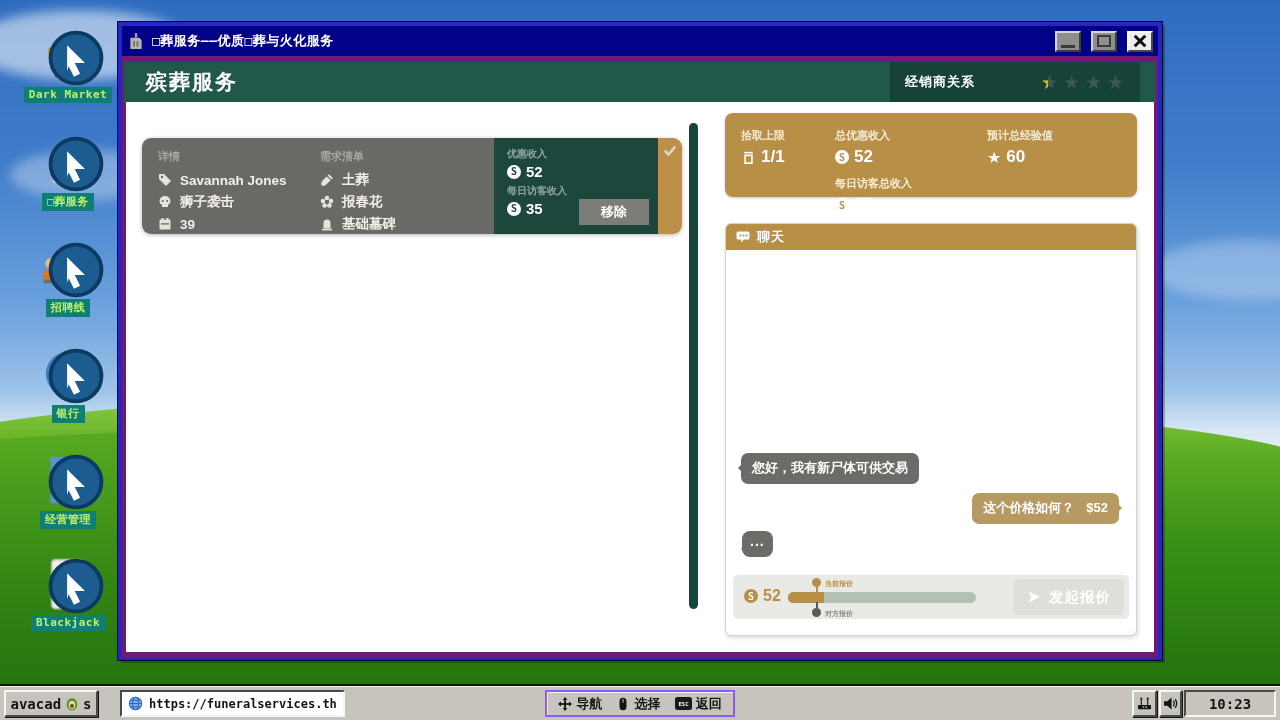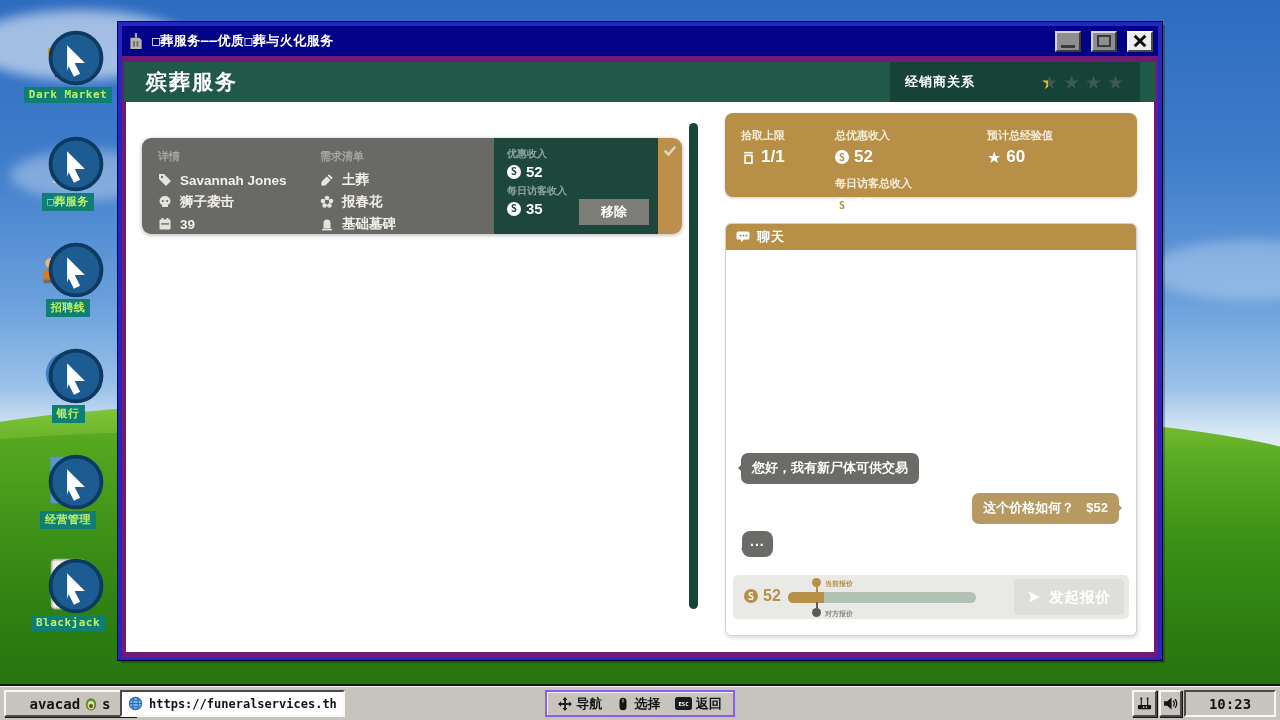--- a/index.html
+++ b/index.html
@@ -129,21 +129,21 @@
     cursor:pointer; font-family:inherit; letter-spacing:1px; }
   .send-btn svg { width:14px; height:14px; }
 
   
   .taskbar { position:absolute; left:0; right:0; top:684px; height:36px; background:#c6c4bc;
     border-top:2px solid #141414; box-shadow:inset 0 1px 0 #f6f6f2; }
   .tb-btn { position:absolute; top:4px; height:27px; background:#c6c4bc; border:2px solid;
     border-color:#f6f6f2 #4a4a48 #4a4a48 #f6f6f2; box-shadow:1px 1px 0 #141414;
     display:flex; align-items:center; justify-content:center; gap:4px; cursor:pointer;
     font-family:"DejaVu Sans Mono",monospace; font-weight:bold; font-size:14px; color:#141414; }
-  .start-btn { left:4px; width:132px; }
+  .start-btn { left:4px; width:94px; }
   .start-btn svg { width:14px; height:14px; }
   .url-box { position:absolute; left:120px; top:4px; width:225px; height:27px; background:#fff; border:2px solid;
     border-color:#4a4a48 #f6f6f2 #f6f6f2 #4a4a48; display:flex; align-items:center; gap:6px; padding:0 6px; cursor:text; }
   .url-box svg { width:15px; height:15px; flex:0 0 15px; }
   .url-text { font-family:"DejaVu Sans Mono",monospace; font-size:12px; font-weight:bold; color:#141414;
     white-space:nowrap; overflow:hidden; }
   .nav-group { position:absolute; left:545px; top:4px; width:190px; height:27px; border:2px solid #8b5cf6;
     box-shadow:inset 1px 1px 0 #f6f6f2; display:flex; align-items:center; justify-content:space-around; padding:0 4px; }
   .nav-item { display:flex; align-items:center; gap:4px; font-size:13px; font-weight:bold; color:#141414; cursor:pointer; }
   .nav-item svg { width:14px; height:14px; }

